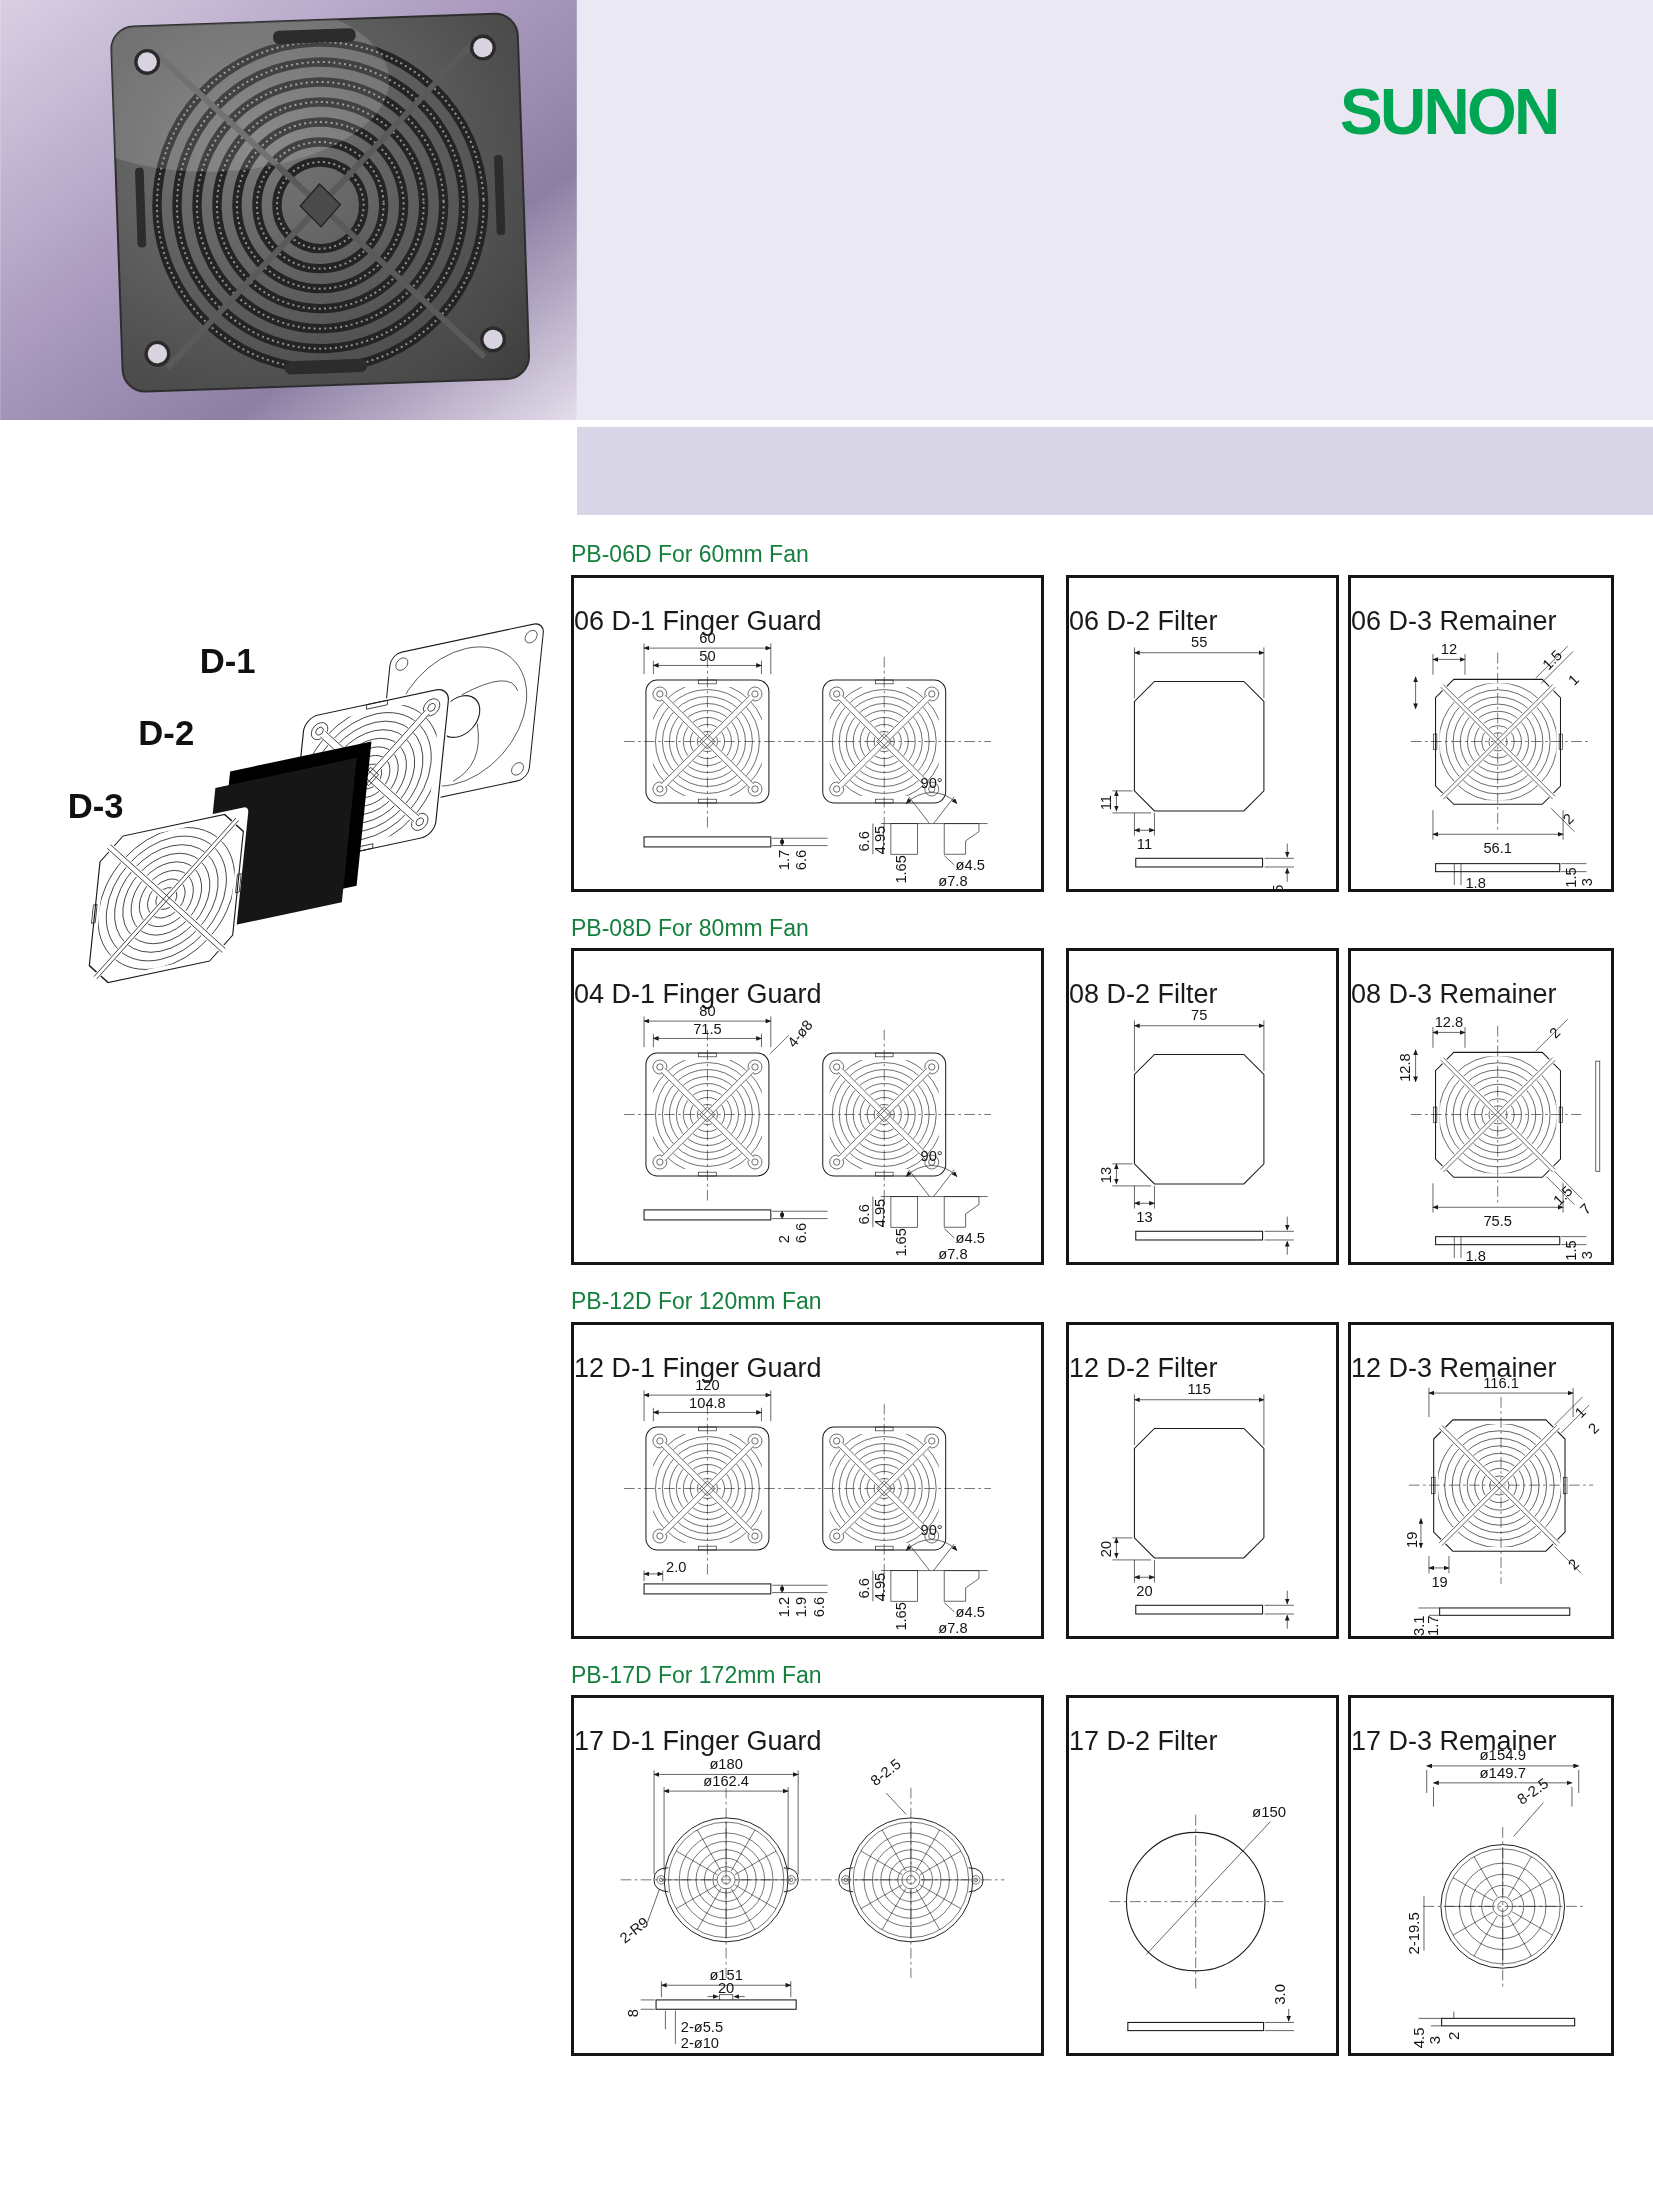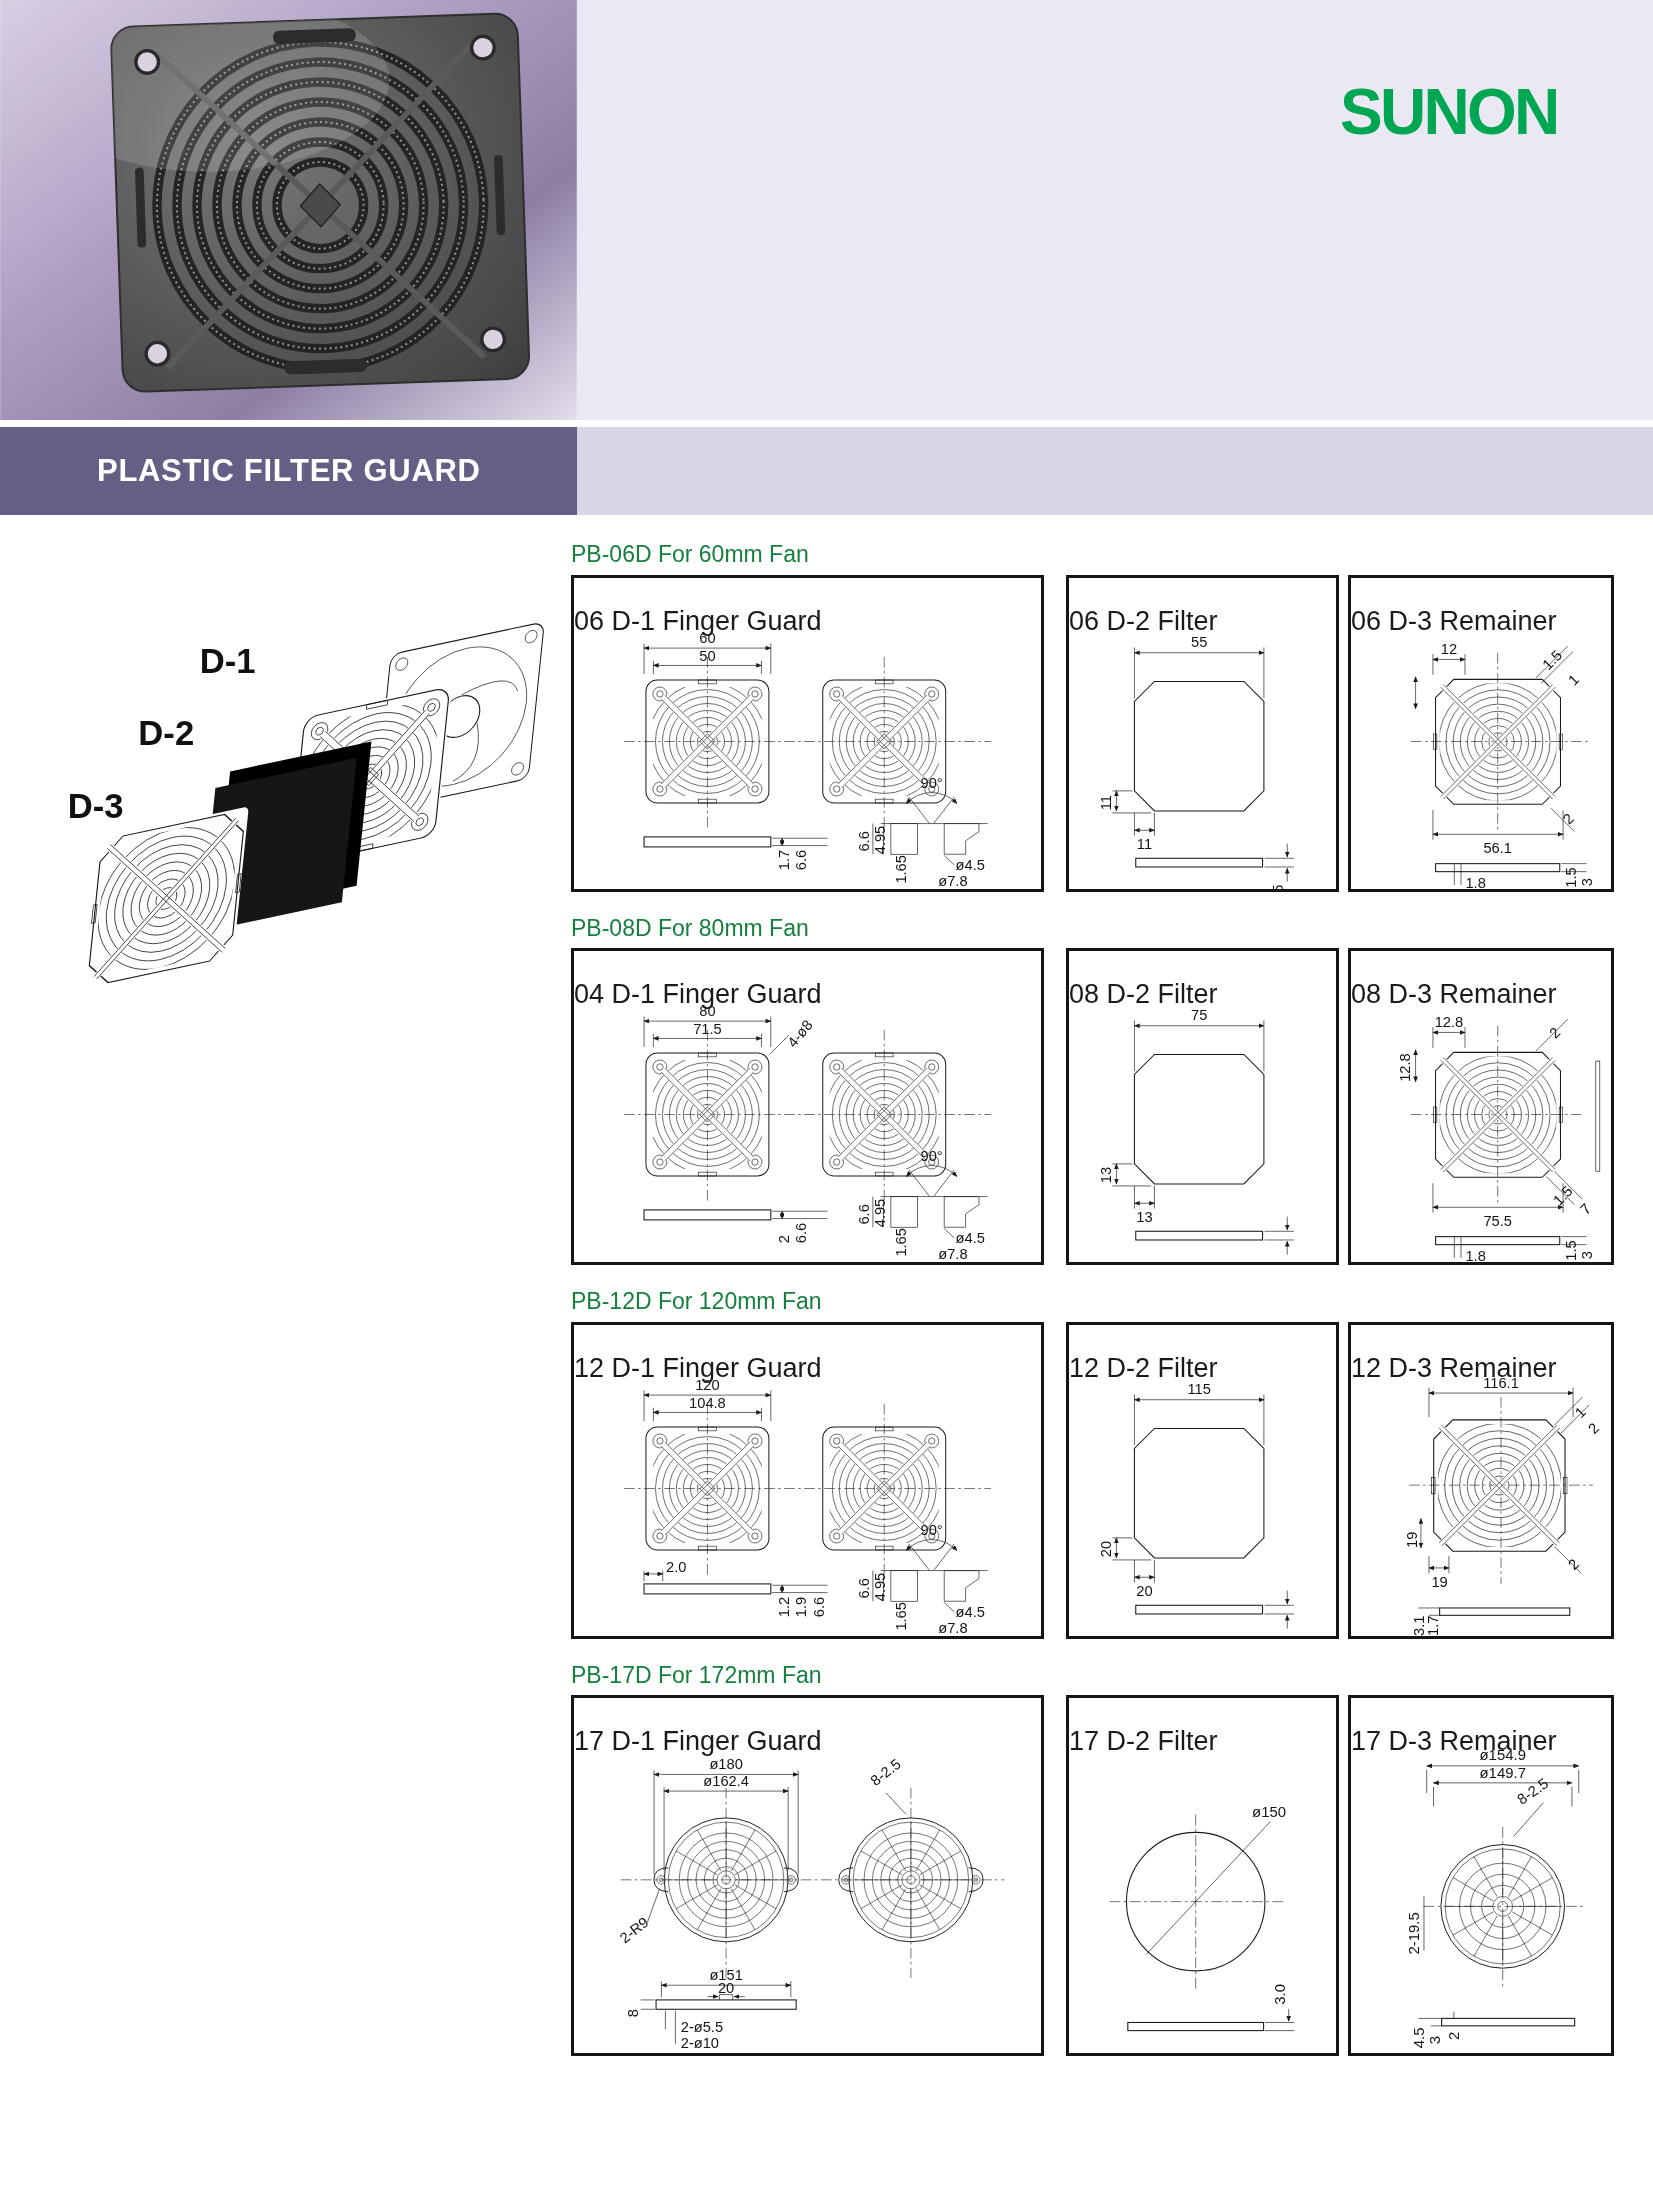--- a/index.html
+++ b/index.html
@@ -223,23 +223,20 @@
           <rect x="-276" y="-60" width="13" height="120" rx="6"></rect>
           <rect x="263" y="-60" width="13" height="120" rx="6"></rect>
         </g>
       </g>
     </svg>
   </div>
 
   <div class="abs" id="topright-bg"></div>
   <div class="abs" id="sunon-logo">SUNON</div>
 
-  <div class="abs" id="banner-left">
-    <div id="banner-title">PLASTIC FILTER GUARD</div>
-  </div>
   <div class="abs" id="banner-right"></div>
 
   <svg class="abs" style="left:33px;top:573px" width="520" height="427" viewBox="0 0 780 640">
     <g transform="translate(640,215) skewY(-12) skewX(-6)">
       <rect x="-115" y="-115" width="230" height="230" rx="16" fill="#ffffff" class="ln"></rect>
       <circle r="100" class="thin"></circle>
       <g class="thin">
         <path d="M0 -32 Q70 -55 85 -20"></path>
           <path d="M28 16 Q45 80 0 95"></path>
           <path d="M-28 16 Q-80 45 -88 -5"></path>

